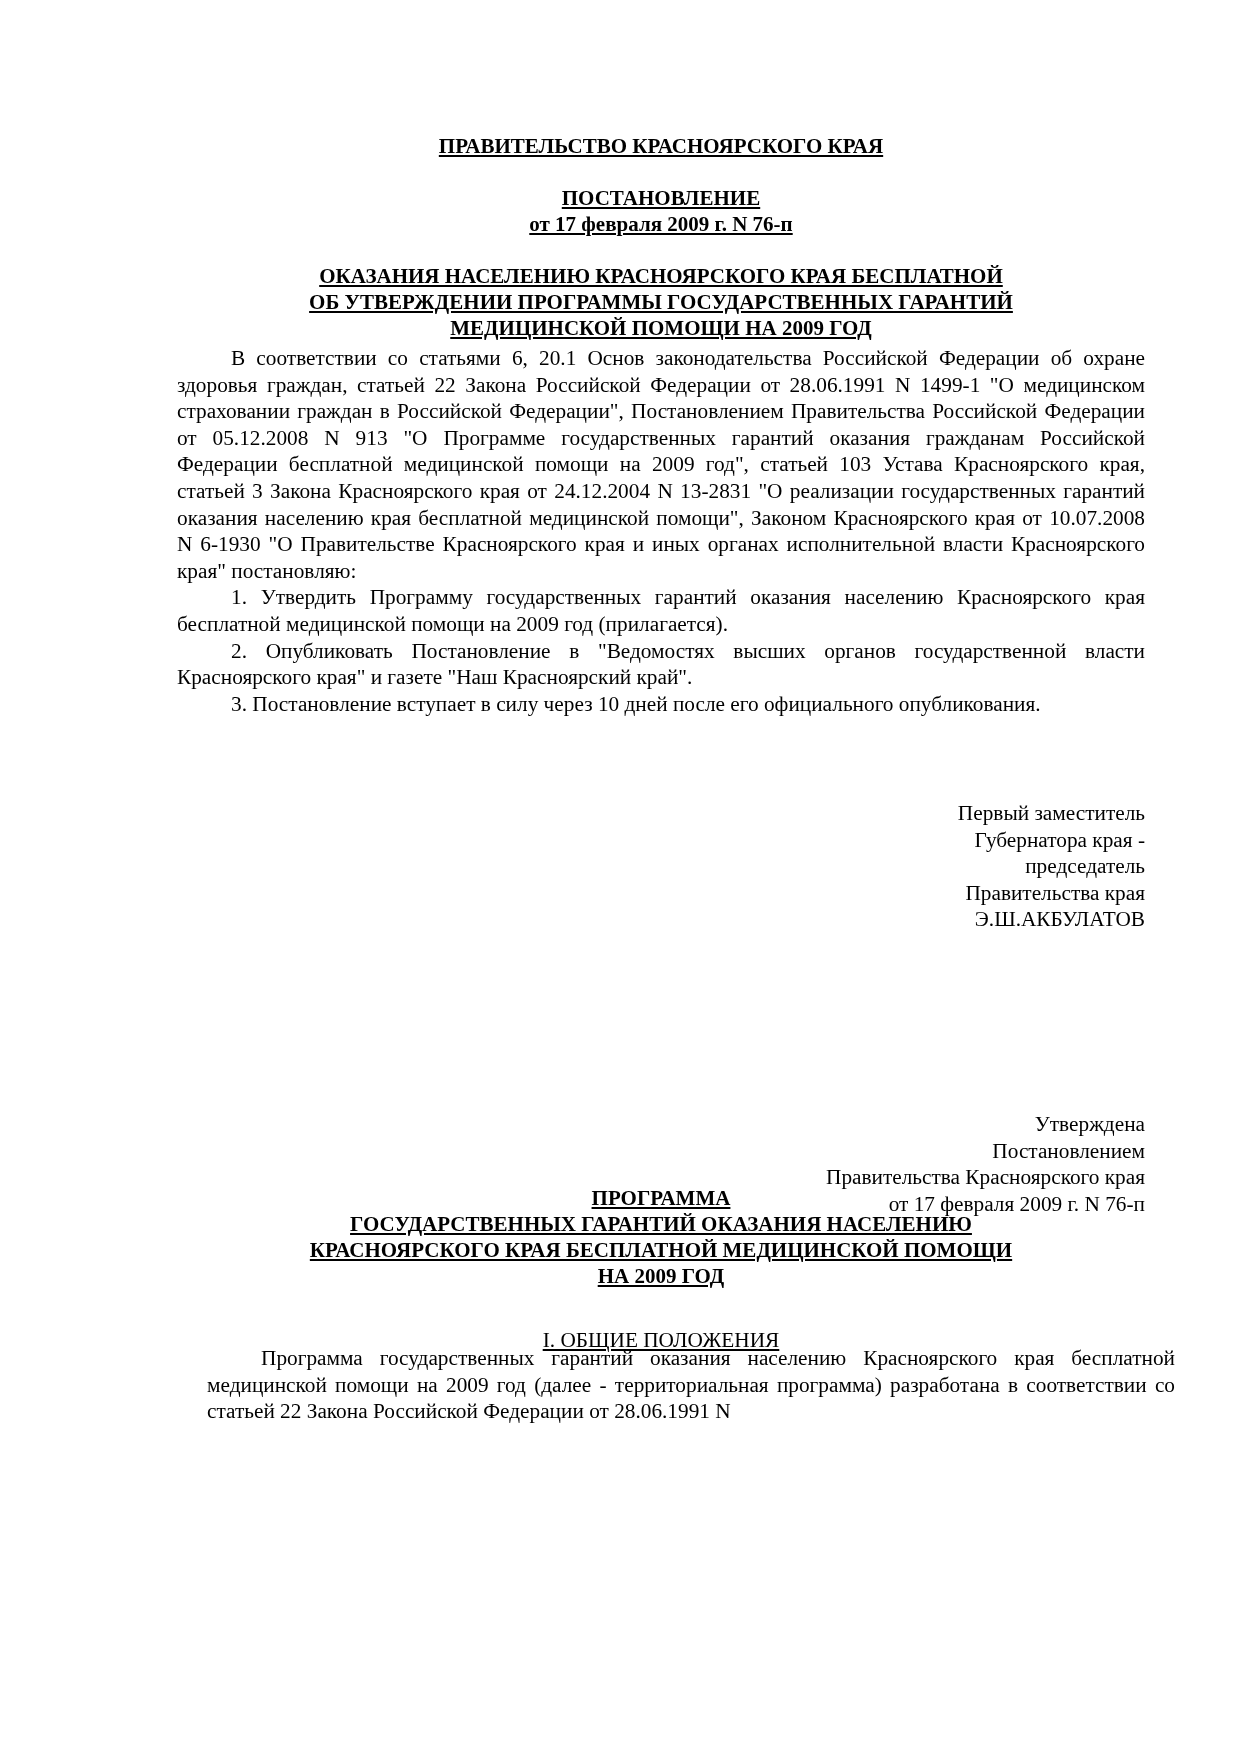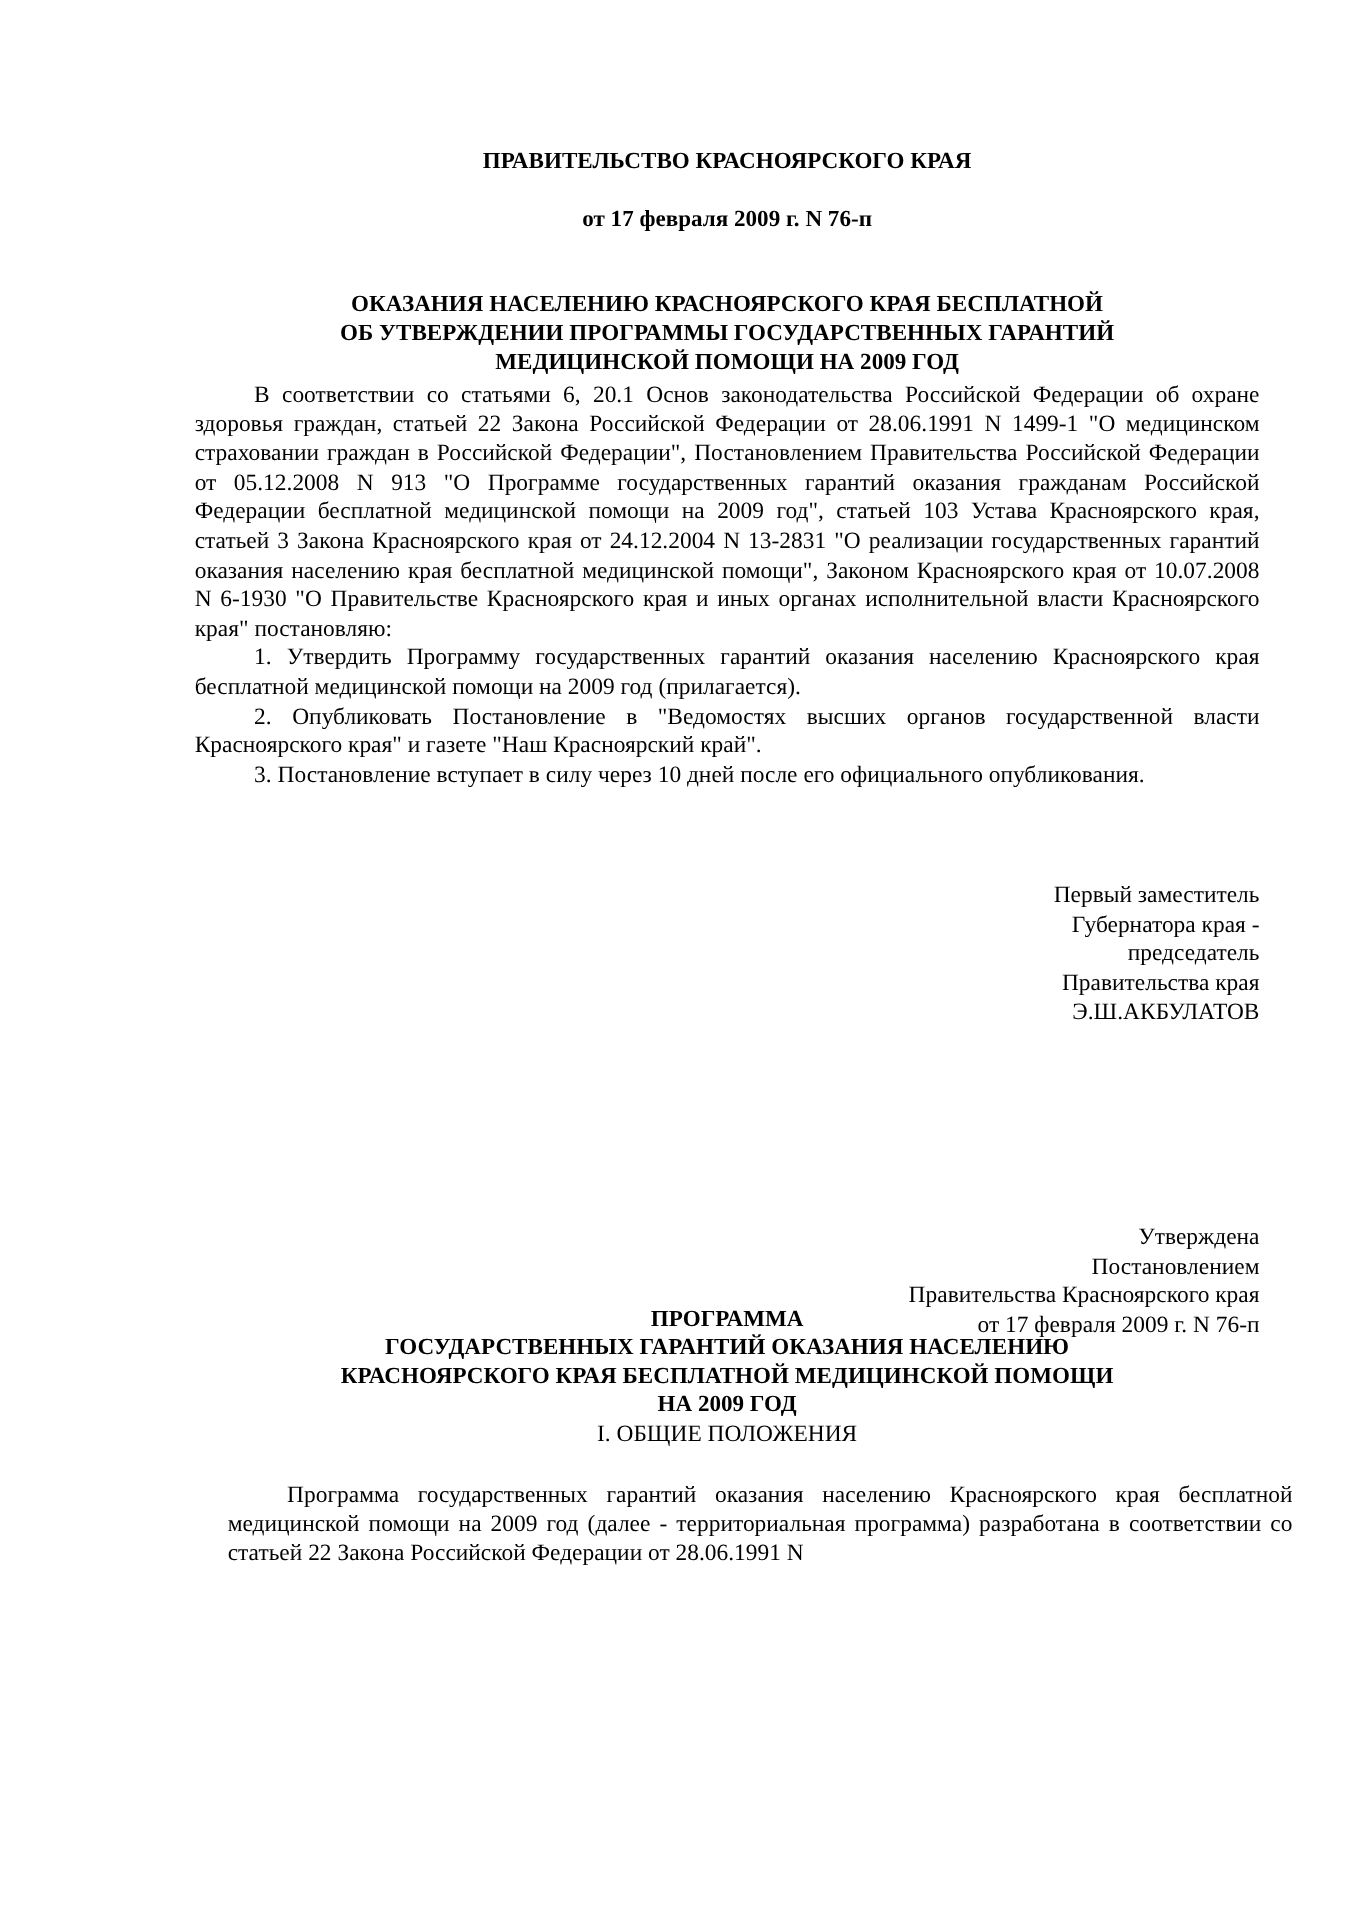--- a/index.html
+++ b/index.html
@@ -2,40 +2,41 @@
 <html><head>
   <meta charset="utf-8">
   <style>
     html, body { margin: 0; padding: 0; background: #ffffff; }
     body {
       width: 1240px; height: 1754px; position: relative; overflow: hidden;
       font-family: "Liberation Serif", "DejaVu Serif", serif;
       color: #000;
     }
     .page { position: absolute; left: 177px; top: 0; width: 968px; }
-    .center { text-align: center; }
+    .center { text-align: center; text-decoration: underline; }
     .bold { font-weight: bold; }
     .h { font-size: 21px; line-height: 26px; margin: 0; }
     .p {
       font-size: 21.3px; line-height: 26.6px; margin: 0;
       text-align: justify; text-indent: 54px;
     }
     .right { text-align: right; font-size: 21.3px; line-height: 26.6px; margin: 0; }
     .block { position: absolute; left: 0; width: 968px; }
   </style>
 </head>
 <body>
 
 <div class="page">
 
   <div class="block" style="top:133px;">
     <p class="h center bold">ПРАВИТЕЛЬСТВО КРАСНОЯРСКОГО КРАЯ</p>
   </div>
 
   <div class="block" style="top:185px;">
+    <p class="h center bold">ПОСТАНОВЛЕНИЕ</p>
     <p class="h center bold">от 17 февраля 2009 г. N 76-п</p>
   </div>
 
   <div class="block" style="left:-20px; width:1008px; top:263px;">
     <p class="h center bold">ОКАЗАНИЯ НАСЕЛЕНИЮ КРАСНОЯРСКОГО КРАЯ БЕСПЛАТНОЙ</p>
     <p class="h center bold">ОБ УТВЕРЖДЕНИИ ПРОГРАММЫ ГОСУДАРСТВЕННЫХ ГАРАНТИЙ</p>
     <p class="h center bold">МЕДИЦИНСКОЙ ПОМОЩИ НА 2009 ГОД</p>
   </div>
 
   <div class="block" style="top:345px;">
@@ -61,20 +62,20 @@
   </div>
 
   <div class="block" style="top:1185px;">
     <p class="h center bold">ПРОГРАММА</p>
     <p class="h center bold">ГОСУДАРСТВЕННЫХ ГАРАНТИЙ ОКАЗАНИЯ НАСЕЛЕНИЮ</p>
     <p class="h center bold">КРАСНОЯРСКОГО КРАЯ БЕСПЛАТНОЙ МЕДИЦИНСКОЙ ПОМОЩИ</p>
     <p class="h center bold">НА 2009 ГОД</p>
   </div>
 
   <div class="block" style="top:1290px;">
-    <p class="h center" style="font-size:21.3px;">I. ОБЩИЕ ПОЛОЖЕНИЯ</p>
+    <p class="h center" style="font-size:21.3px;margin-top:37px;">I. ОБЩИЕ ПОЛОЖЕНИЯ</p>
   </div>
 
   <div class="block" style="top:1345px;margin-left:30px;">
     <p class="p">Программа государственных гарантий оказания населению Красноярского края бесплатной медицинской помощи на 2009 год (далее - территориальная программа) разработана в соответствии со статьей 22 Закона Российской Федерации от 28.06.1991 N</p>
   </div>
 
 </div>
 
 </body></html>

